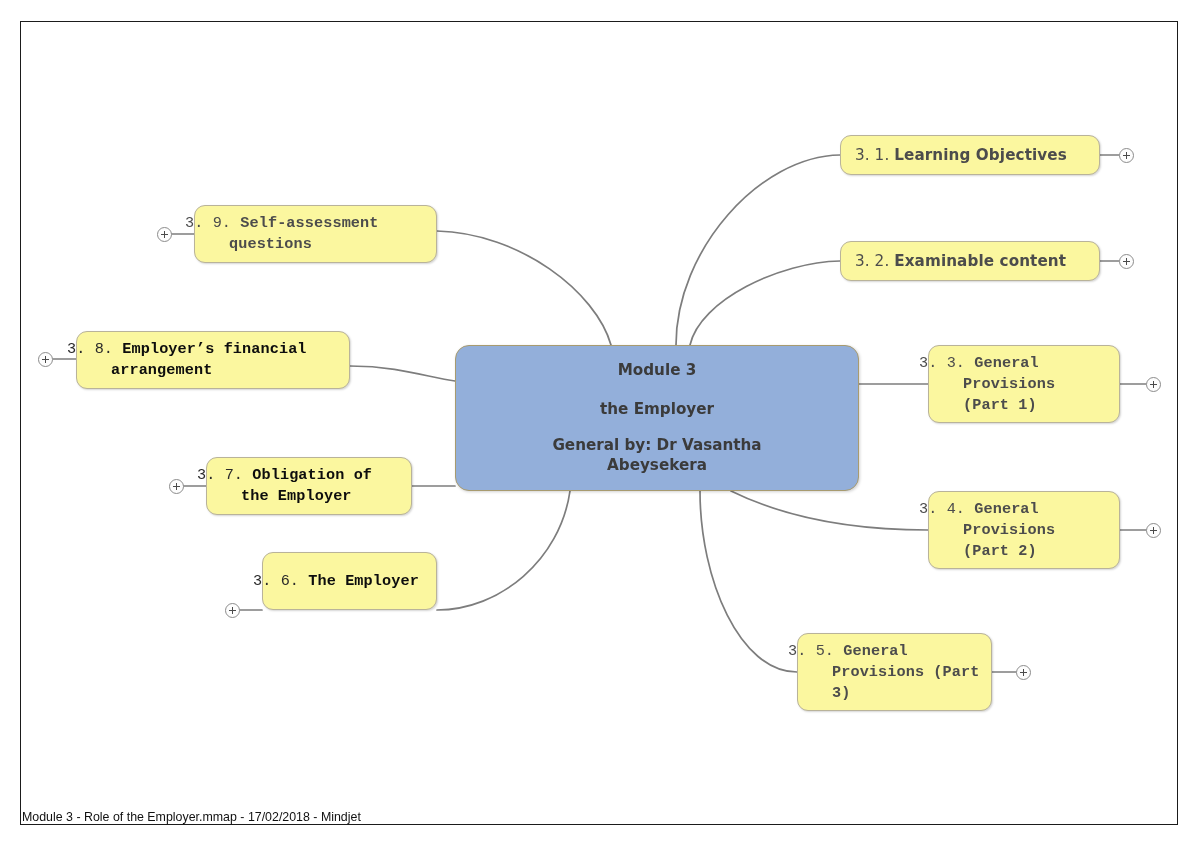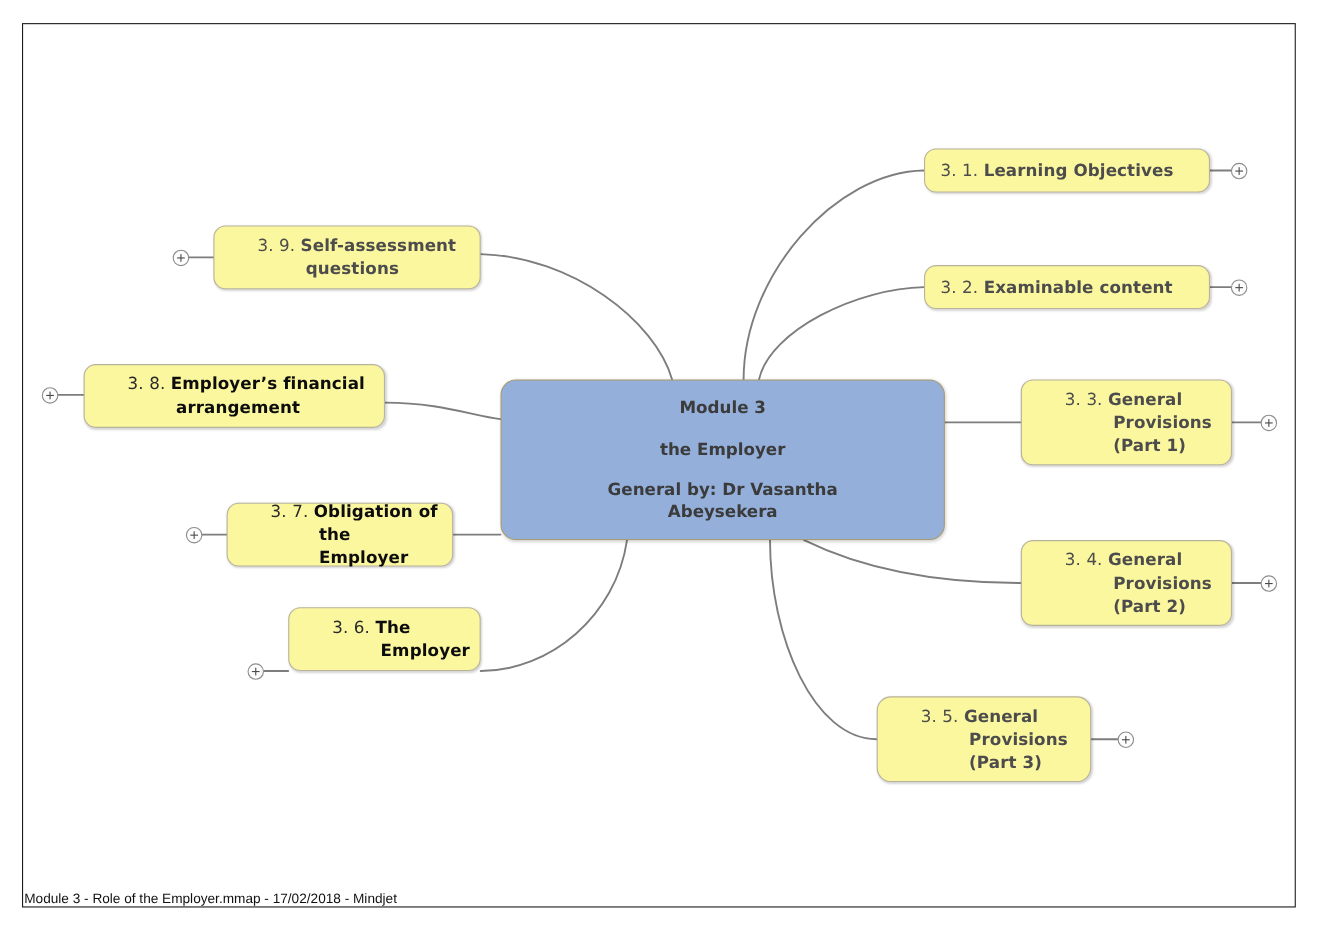--- a/index.html
+++ b/index.html
@@ -65,24 +65,25 @@
     font-weight: bold;
   }
   
   .topic.dark .node-text { color: #0d0d0d; }
   .topic.dark .num { color: #2a2a2a; }
 
   .align-left  .node-text { text-align: left; }
 
   
   .hang .node-text {
-    padding-left: 83px;
+    padding-left: 34px;
     padding-right: 10px;
     text-indent: -44px;
     text-align: left;
+    font-family: Liberation Mono, monospace;
   }
 
   #central {
     position: absolute;
     left: 455px;
     top: 345px;
     width: 404px;
     height: 146px;
     background: #93afda;
     border: 1.2px solid #a89b6f;
@@ -210,21 +211,21 @@
   <div class="plus" style="left:1146px; top:377px;"></div>
 
   <div class="node topic hang" style="left:928px; top:491px; width:192px; height:78px;">
     <div class="node-text">
       <span class="num">3. 4.</span>
       <span class="ttl">General Provisions (Part 2)</span>
     </div>
   </div>
   <div class="plus" style="left:1146px; top:523px;"></div>
 
-  <div class="node topic hang" style="left:797px; top:633px; width:195px; height:78px;border-radius:13px;">
+  <div class="node topic hang" style="left:797px; top:633px; width:195px; height:78px;">
     <div class="node-text">
       <span class="num">3. 5.</span>
       <span class="ttl">General Provisions (Part 3)</span>
     </div>
   </div>
   <div class="plus" style="left:1016px; top:665px;"></div>
 
   <div class="node topic hang dark" style="left:262px; top:552px; width:175px; height:58px;">
     <div class="node-text">
       <span class="num">3. 6.</span>

